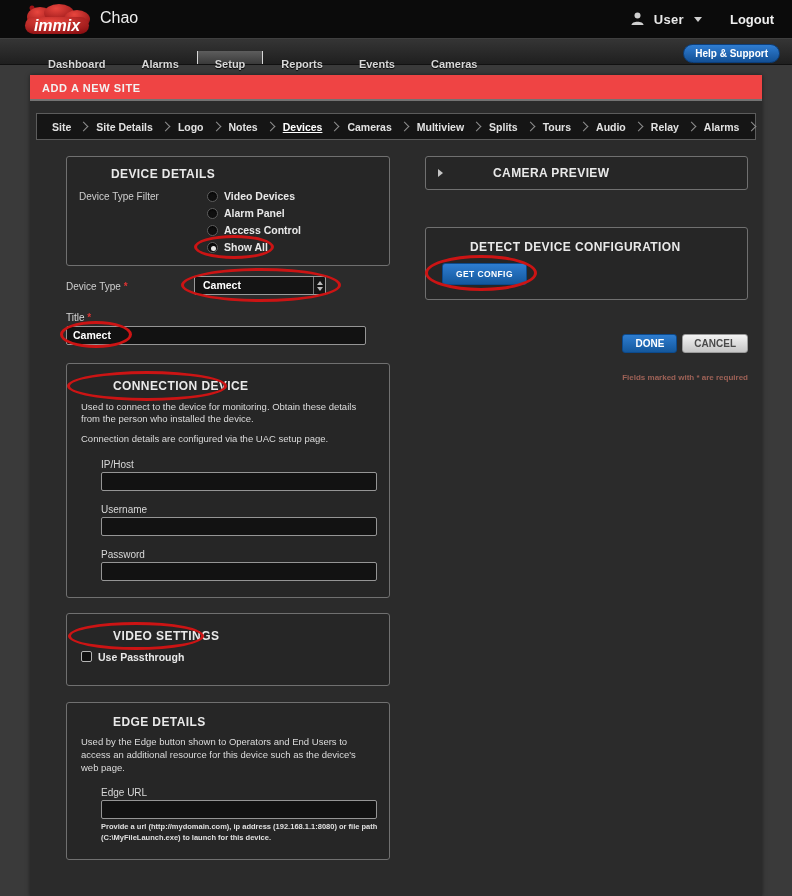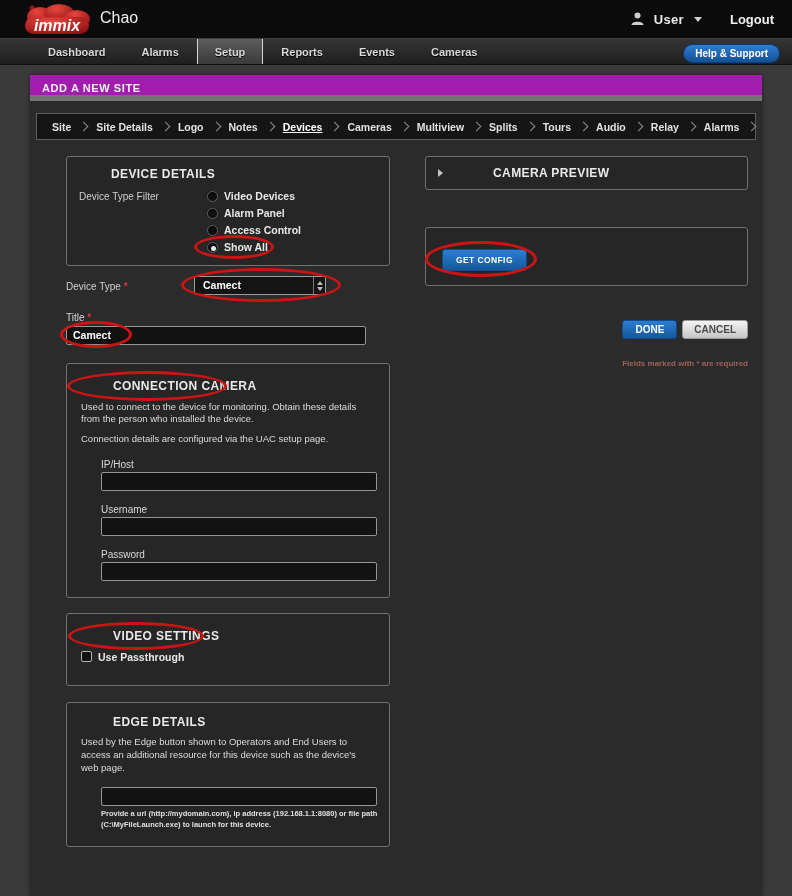--- a/index.html
+++ b/index.html
@@ -11,27 +11,27 @@
   .header { height:38px; background:#0b0b0b; position:relative; z-index:2; }
   .brand-wrap { position:absolute; left:18px; top:2px; }
   .site-name { position:absolute; left:100px; top:9px; color:#eee; font-size:16px; font-weight:400; }
   .user-area { position:absolute; right:18px; top:0; height:38px; display:flex; align-items:center; gap:10px; }
   .user-label { color:#e8e8e8; font-size:13px; font-weight:700; letter-spacing:.3px; }
   .caret { width:0; height:0; border-left:4px solid transparent; border-right:4px solid transparent; border-top:5px solid #cfcfcf; margin-right:18px; }
   .logout { color:#f0f0f0; font-size:13px; font-weight:700; }
 
   
   .nav { height:27px; background:linear-gradient(#353535,#1f1f1f); border-top:1px solid #3f3f3f; border-bottom:1px solid #111; display:flex; padding-left:30px; position:relative; z-index:2; }
-  .nav-item { line-height:26px; padding:0 18px; font-size:11px; font-weight:700; color:#d8d8d8; text-shadow:0 1px 1px #000; cursor:pointer; }
+  .nav-item { line-height:26px; padding:0 18px; font-size:11px; font-weight:700; color:#d8d8d8; text-shadow:0 1px 1px #000; cursor:pointer;margin-top:12px; }
   .nav-item.active { background:linear-gradient(#5d5d5d,#3a3a3a); border-left:1px solid #d8d8d8; border-right:1px solid #d8d8d8; padding:0 17px; }
   .help-btn { position:absolute; right:12px; top:44px; z-index:6; background:linear-gradient(#2f7dd2,#135095); border:1px solid #0c3f7c; border-radius:10px; color:#fff; font-size:10px; font-weight:700; padding:3px 11px; cursor:pointer; }
 
   
   .wrapper { margin:10px 30px 0; height:821px; background:#2b2b2b; overflow:hidden; box-shadow:0 0 4px rgba(0,0,0,.5); }
-  .band { height:26px; background:#a21caf; border-bottom:6px solid #737373; line-height:26px; padding-left:12px; color:#f2f2f2; font-size:11px; font-weight:700; letter-spacing:.6px; }
+  .band { height:26px; background:#ef4444; border-bottom:2px solid #737373; line-height:26px; padding-left:12px; color:#f2f2f2; font-size:11px; font-weight:700; letter-spacing:.6px; }
 
   .tabstrip { margin:12px 6px 0; height:27px; border:1px solid #5c5c5c; background:#151515; display:flex; align-items:center; padding:0 6px; }
   .wtab { font-size:10.5px; font-weight:600; color:#e2e2e2; padding:0 9px; white-space:nowrap; cursor:pointer; }
   .wtab.active { font-weight:800; text-decoration:underline; color:#fff; }
   .chev { width:7px; height:7px; border-top:1px solid #8f8f8f; border-right:1px solid #8f8f8f; transform:rotate(45deg); flex:none; }
 
   
   .main { display:flex; padding:16px 0 0 36px; gap:35px; }
   .col-left { width:324px; flex:none; }
   .col-right { width:323px; flex:none; }
@@ -221,21 +221,21 @@
             <span class="req">*</span>
           </div>
           <div class="title-wrap">
             <input class="txt" type="text" value="Camect" style="">
             <div class="ann" style="left:-6px;top:-4px;width:72px;height:27px;"></div>
           </div>
         </div>
 
         <div class="panel p-conn">
           <div class="h-wrap">
-            <div class="panel-h">CONNECTION CAMERA</div>
+            <div class="panel-h">CONNECTION DEVICE</div>
             <div class="ann" style="left:-14px;top:-8px;width:160px;height:30px;"></div>
           </div>
           <div class="desc">Used to connect to the device for monitoring. Obtain these details from the person who installed the device.</div>
           <div class="desc">Connection details are configured via the UAC setup page.</div>
 
           <div class="fgroup">
             <div class="fld-label">IP/Host</div>
             <input class="txt" type="text" style="">
           </div>
 
@@ -260,36 +260,38 @@
             <span class="checkbox"></span>
             <span class="chk-lbl">Use Passthrough</span>
           </div>
         </div>
 
         <div class="panel p-edge">
           <div class="panel-h">EDGE DETAILS</div>
           <div class="desc">Used by the Edge button shown to Operators and End Users to access an additional resource for this device such as the device's web page.</div>
 
           <div class="fgroup">
+            <div class="fld-label">Edge URL</div>
             <input class="txt" type="text" style="">
             <div class="note-sm">Provide a url (http://mydomain.com), ip address (192.168.1.1:8080) or file path (C:\MyFileLaunch.exe) to launch for this device.</div>
           </div>
 
         </div>
 
       </div>
 
       <div class="col-right">
 
         <div class="panel p-camera">
           <span class="tri-right"></span>
           <div class="panel-h">CAMERA PREVIEW</div>
         </div>
 
         <div class="panel p-detect">
+          <div class="panel-h">DETECT DEVICE CONFIGURATION</div>
           <div class="getcfg-wrap">
             <button class="btn-blue">GET CONFIG</button>
             <div class="ann" style="left:-17px;top:-8px;width:112px;height:36px;"></div>
           </div>
         </div>
 
         <div class="actions">
           <div class="btn-row">
             <button class="btn-done">DONE</button>
             <button class="btn-cancel">CANCEL</button>

